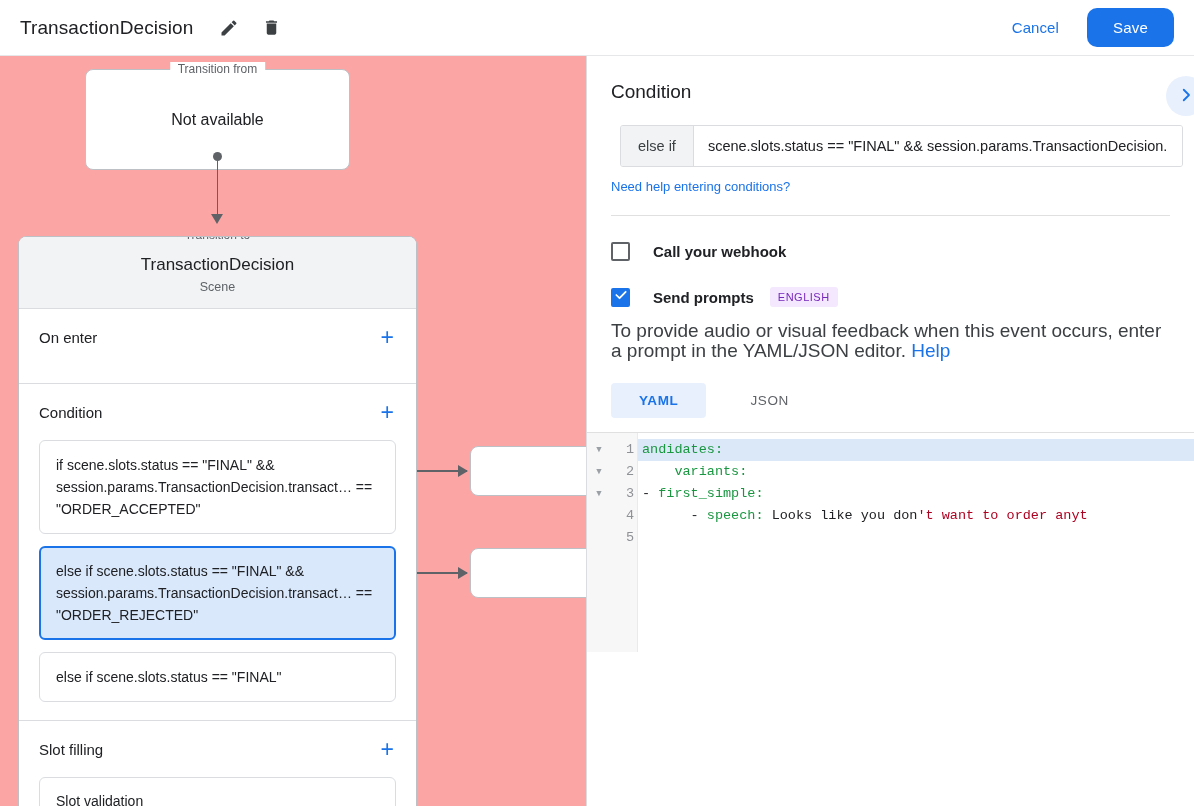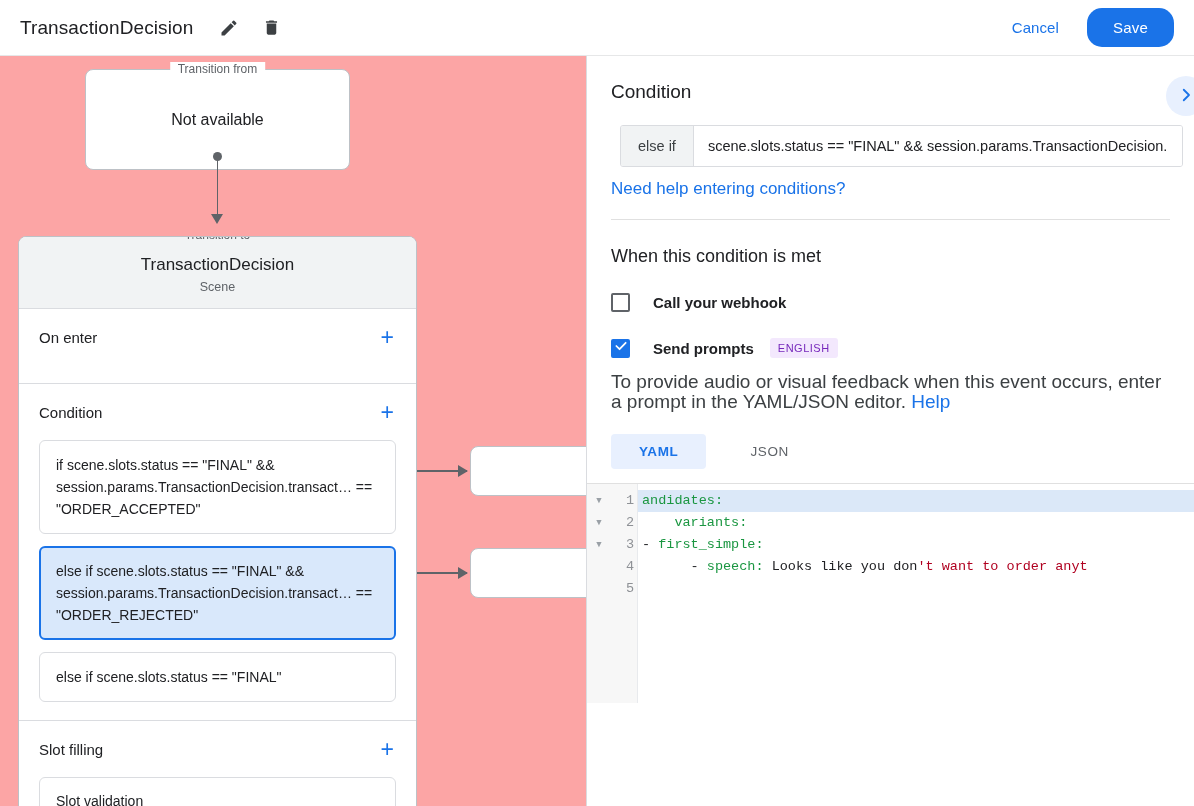--- a/index.html
+++ b/index.html
@@ -27,21 +27,21 @@
   }
   .icon-btn:first-of-type { margin-left: 22px; }
   .icon-btn svg { display: block; }
   .topbar-spacer { flex: 1; }
   .cancel-btn {
     font-size: 15px; color: #1a73e8; background: none; border: 0;
     cursor: pointer; padding: 8px 14px; border-radius: 4px; letter-spacing: .1px;
   }
   .save-btn {
     font-size: 15px; color: #fff; background: #1a73e8; border: 0;
-    cursor: pointer; padding: 11px 26px; border-radius: 15px;
+    cursor: pointer; padding: 11px 26px; border-radius: 10px;
     margin-left: 14px; letter-spacing: .2px;
   }
 
   
   .graph-pane {
     position: absolute; top: 56px; left: 0; width: 587px; height: 750px;
     background: #fca5a5; overflow: hidden;
   }
 
   
@@ -149,21 +149,21 @@
     background: #f1f3f4; border-right: 1px solid #dadce0;
     display: flex; align-items: center; padding: 0 17px;
     font-size: 14.5px; color: #3c4043; flex: none;
   }
   .cond-value {
     flex: 1; border: 0; outline: none; font-size: 14.5px; color: #202124;
     padding: 0 14px; font-family: "Liberation Sans", sans-serif;
     background: #fff; white-space: nowrap; overflow: hidden;
   }
   .help-link {
-    display: inline-block; margin-top: 12px; font-size: 17px;
+    display: inline-block; margin-top: 12px; font-size: 13px;
     color: #1a73e8; text-decoration: none; cursor: pointer;
   }
   .hr { height: 1px; background: #e0e0e0; margin-top: 20px; width: 100%; }
 
   .detail-h2 { font-size: 18px; color: #202124; padding-top: 26px; }
   .check-row { display: flex; align-items: center; margin-top: 26px; }
   .cbox {
     width: 19px; height: 19px; border: 2px solid #5f6368; border-radius: 2px;
     background: #fff; cursor: pointer; flex: none;
   }
@@ -318,21 +318,20 @@
       <div class="cond-input-row">
         <div class="cond-prefix">else if</div>
         <input class="cond-value" value="scene.slots.status == &quot;FINAL&quot; &amp;&amp; session.params.TransactionDecision." style="">
       </div>
 
       <a class="help-link">Need help entering conditions?</a>
       <div class="hr"></div>
     </div>
 
     <div class="detail-sec">
-      <div class="detail-h2">When this condition is met</div>
 
       <div class="check-row">
         <div class="cbox"></div>
         <span class="check-label">Call your webhook</span>
       </div>
 
       <div class="check-row">
         <div class="cbox checked">
           <span>
             <svg width="14" height="14" viewBox="0 0 24 24" fill="none" stroke="#fff" stroke-width="3" stroke-linecap="round" stroke-linejoin="round">

